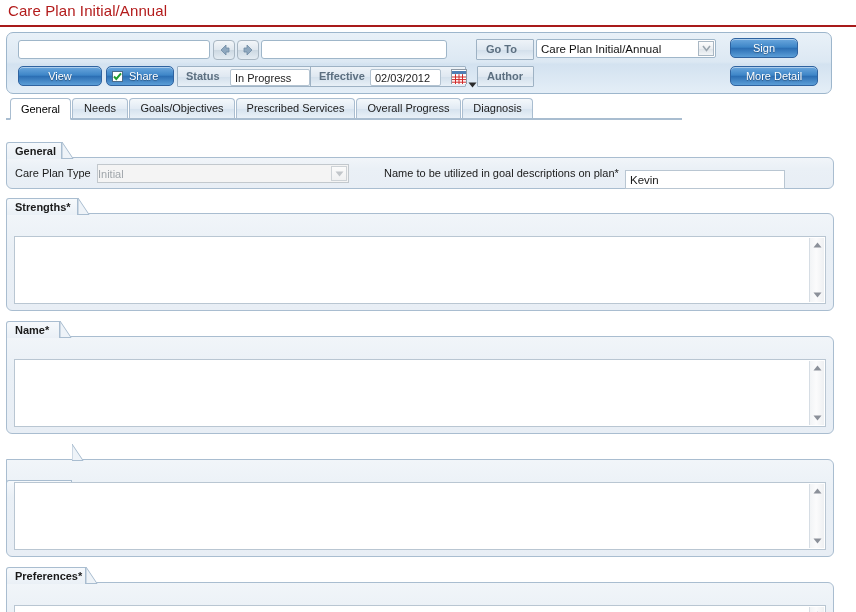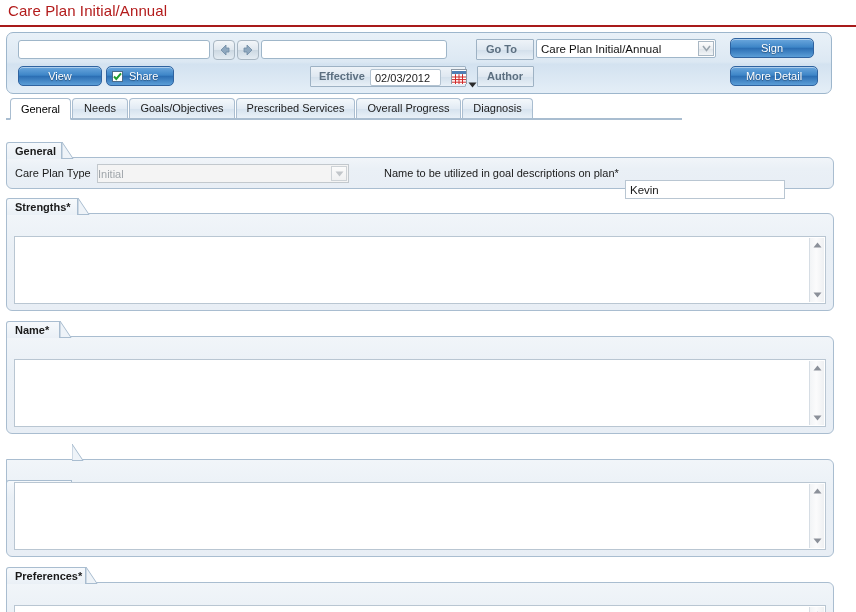--- a/index.html
+++ b/index.html
@@ -345,33 +345,37 @@
     </div>
     <div class="combo" style="left:529px; top:6px; width:180px;">
       <span>Care Plan Initial/Annual</span>
       <span class="combo-arrow">
         <svg width="9" height="7" viewBox="0 0 9 7">
             <path d="M1 1 L4.5 5.5 L8 1" fill="none" stroke="#9aa5ae" stroke-width="1.6"></path>
           </svg>
       </span>
     </div>
 
-    <div class="bluebtn" style="left:723px; top:5px; width:84px; height:20px;">Sign</div>
+    <div class="bluebtn" style="left:723px; top:5px; width:68px; height:20px;">Sign</div>
 
     <div class="bluebtn" style="left:11px; top:33px; width:84px; height:20px;">View</div>
 
     <div class="sharebtn" style="left:99px; top:33px; width:68px; height:20px;">
       <span class="chk">
         <svg width="9" height="9" viewBox="0 0 9 9">
             <path d="M1 4.5 L3.3 7 L8 1.4" fill="none" stroke="#1f9c2f" stroke-width="2"></path>
           </svg>
       </span>
       <span class="sharelabel">Share</span>
     </div>
 
+    <div class="pill" style="left:170px; top:33px; width:138px;">
+      <span class="pill-label" style="left:8px;">Status</span>
+      <span class="pill-value" style="left:52px; width:80px;">In Progress</span>
+    </div>
 
     <div class="pill" style="left:303px; top:33px; width:156px;">
       <span class="pill-label" style="left:8px;">Effective</span>
       <span class="pill-value" style="left:59px; width:71px;">02/03/2012</span>
     </div>
 
     <div class="calicon" style="left:444px; top:36px;">
       <svg width="14" height="13" viewBox="0 0 14 13">
         <rect x="0" y="0" width="14" height="3.2" fill="#4f7fb5"></rect>
         <rect x="0" y="3.2" width="14" height="9.8" fill="#ffffff"></rect>
@@ -420,21 +424,21 @@
     <div class="disabled-combo" style="left:90px; top:6px; width:252px;">
       <span>Initial</span>
       <span class="disabled-arrow">
         <svg width="9" height="6" viewBox="0 0 9 6">
             <path d="M0.5 0.5 L8.5 0.5 L4.5 5.5 Z" fill="#c2c6ca"></path>
           </svg>
       </span>
     </div>
 
     <span class="sec-label" style="left:377px; top:9px;">Name to be utilized in goal descriptions on plan*</span>
-    <input class="plainbox" style="left: 618px; top: 22px; width: 160px;" value="Kevin">
+    <input class="plainbox" style="left: 618px; top: 12px; width: 160px;" value="Kevin">
   </div>
 
   <div class="section" style="top:213px; height:98px;">
     <div class="sec-tab" style="width:72px;">Strengths*</div>
     <div class="sec-tab-slant" style="left:71px;">
       <svg width="12" height="17" viewBox="0 0 12 17">
           <path d="M0 0 L11 16.5 L0 16.5 Z" fill="#eef3f8" stroke="#a9bdd0" stroke-width="1"></path>
         </svg>
     </div>
     <div class="ta" style="left:7px; top:22px; width:812px; height:68px;">

